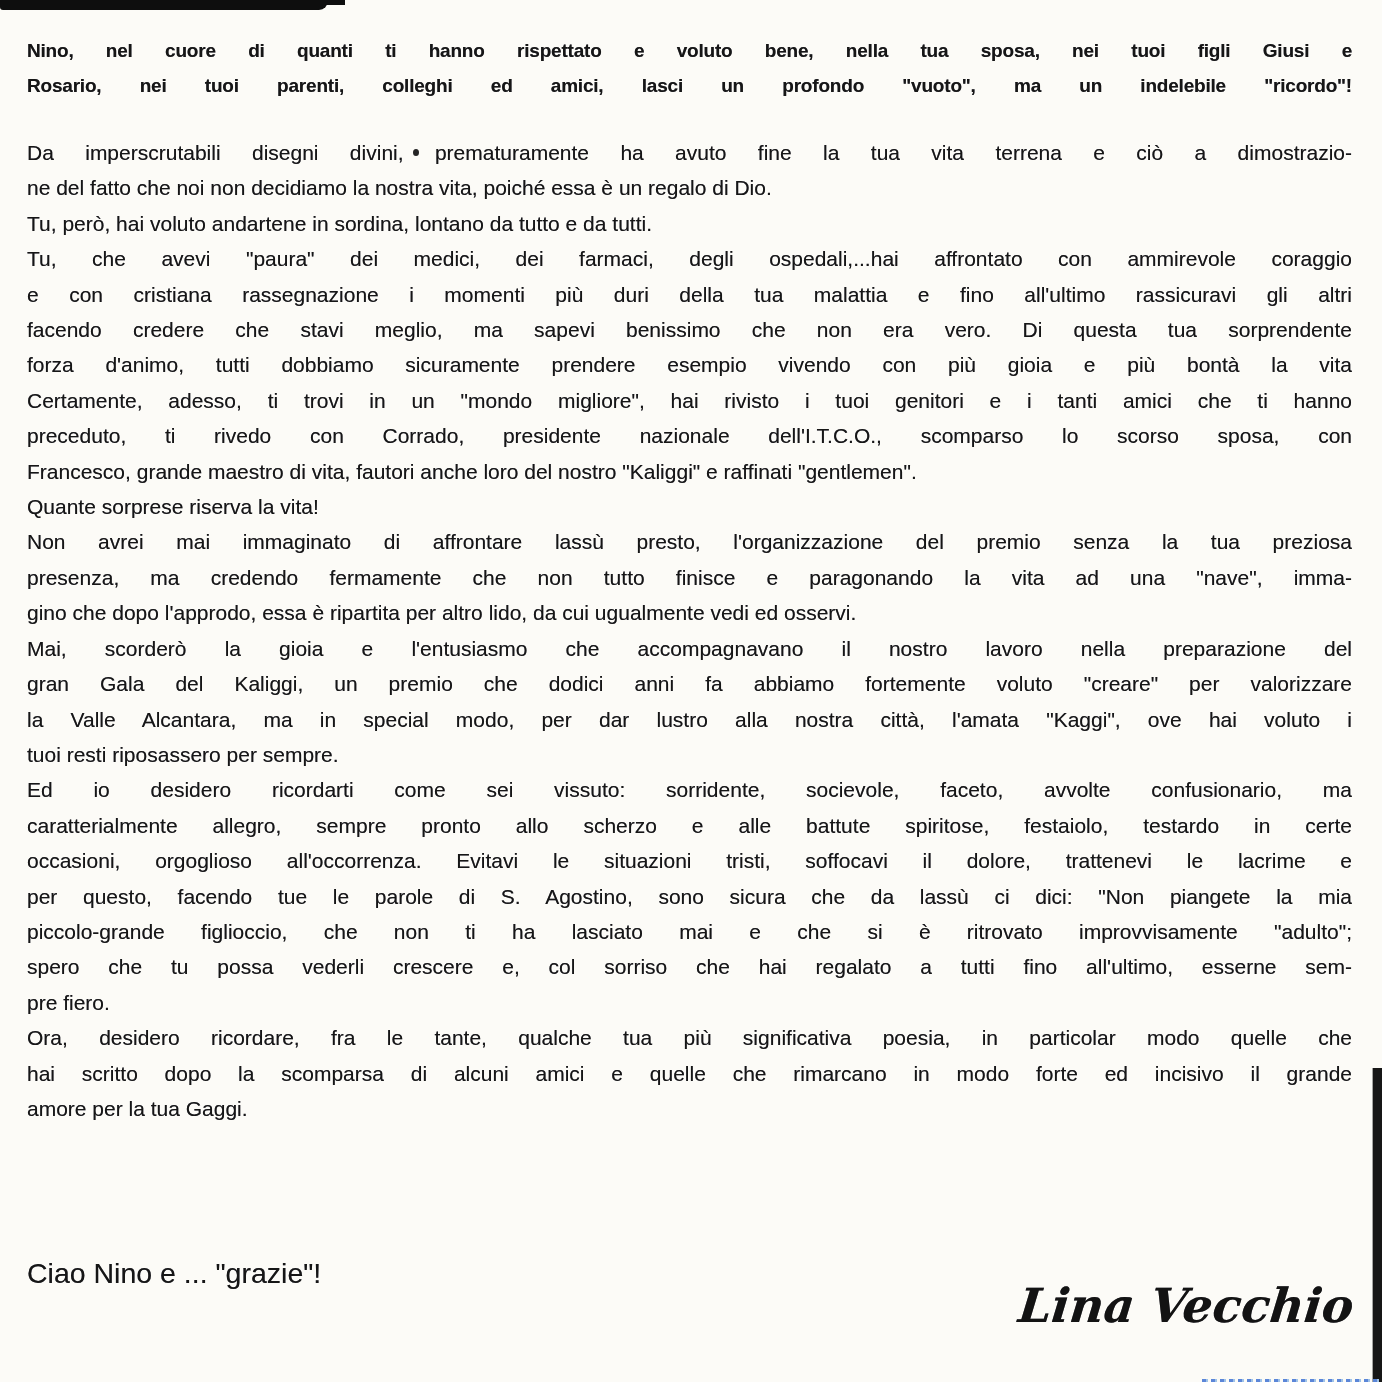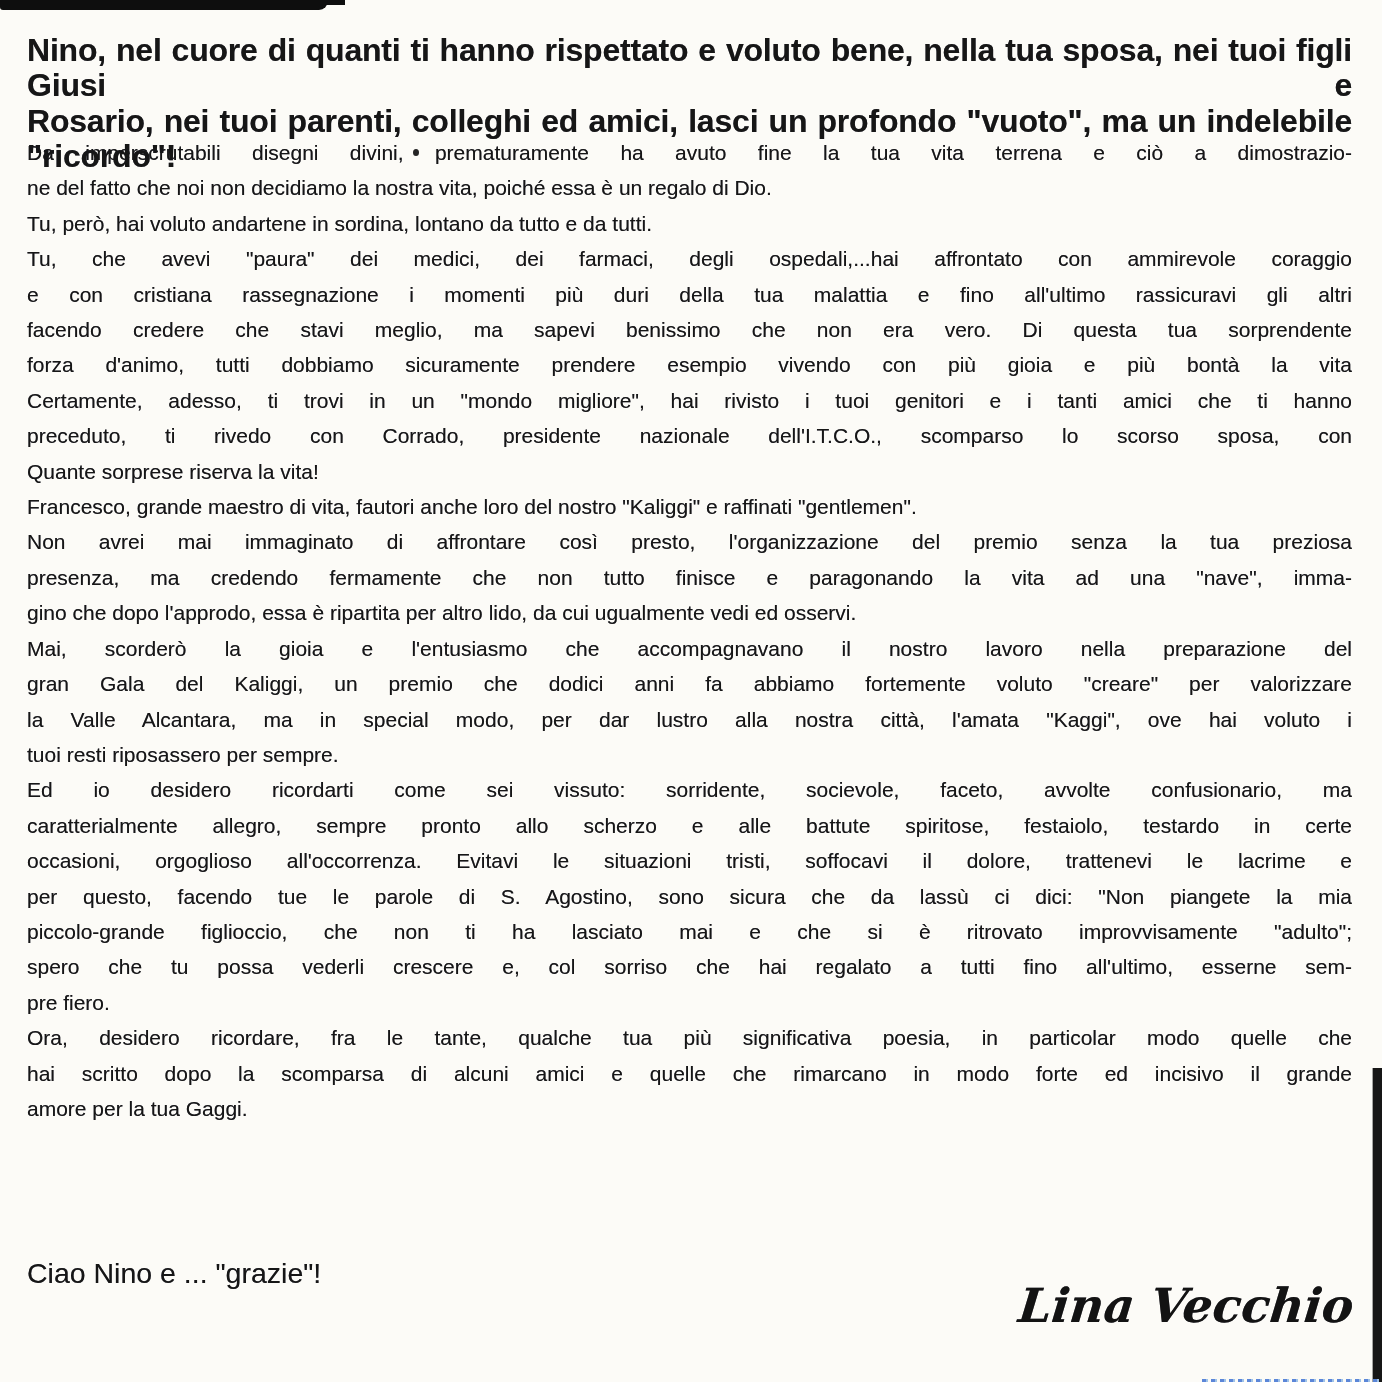--- a/index.html
+++ b/index.html
@@ -38,21 +38,21 @@
   }
   .speck {
     position: absolute; left: 413px; top: 149px;
     width: 6px; height: 7px; border-radius: 50%;
     background: #242424;
   }
 
   
   .heading {
     position: absolute; left: 27px; right: 30px; top: 33px;
-    font-weight: bold; font-size: 32px; line-height: 35.4px;
+    font-weight: bold; font-size: 19px; line-height: 35.4px;
     letter-spacing: -0.2px;
   }
   .body-block {
     position: absolute; left: 27px; right: 30px; top: 135px;
     font-size: 21px; line-height: 35.4px;
   }
   .line {
     text-align: justify;
     text-align-last: justify;
     white-space: normal;
@@ -90,23 +90,23 @@
   <main class="body-block">
       <div class="line">Da imperscrutabili disegni divini, prematuramente ha avuto fine la tua vita terrena e ciò a dimostrazio-</div>
       <div class="line nj">ne del fatto che noi non decidiamo la nostra vita, poiché essa è un regalo di Dio.</div>
       <div class="line nj">Tu, però, hai voluto andartene in sordina, lontano da tutto e da tutti.</div>
       <div class="line">Tu, che avevi "paura" dei medici, dei farmaci, degli ospedali,...hai affrontato con ammirevole coraggio</div>
       <div class="line">e con cristiana rassegnazione i momenti più duri della tua malattia e fino all'ultimo rassicuravi gli altri</div>
       <div class="line">facendo credere che stavi meglio, ma sapevi benissimo che non era vero. Di questa tua sorprendente</div>
       <div class="line">forza d'animo, tutti dobbiamo sicuramente prendere esempio vivendo con più gioia e più bontà la vita</div>
       <div class="line">Certamente, adesso, ti trovi in un "mondo migliore", hai rivisto i tuoi genitori e i tanti amici che ti hanno</div>
       <div class="line">preceduto, ti rivedo con Corrado, presidente nazionale dell'I.T.C.O., scomparso lo scorso sposa, con</div>
+      <div class="line nj">Francesco, grande maestro di vita, fautori anche loro del nostro "Kaliggi" e raffinati "gentlemen".</div>
       <div class="line nj">Quante sorprese riserva la vita!</div>
-      <div class="line nj">Francesco, grande maestro di vita, fautori anche loro del nostro "Kaliggi" e raffinati "gentlemen".</div>
-      <div class="line">Non avrei mai immaginato di affrontare così presto, l'organizzazione del premio senza la tua preziosa</div>
+      <div class="line">Non avrei mai immaginato di affrontare lassù presto, l'organizzazione del premio senza la tua preziosa</div>
       <div class="line">presenza, ma credendo fermamente che non tutto finisce e paragonando la vita ad una "nave", imma-</div>
       <div class="line nj">gino che dopo l'approdo, essa è ripartita per altro lido, da cui ugualmente  vedi ed osservi.</div>
       <div class="line">Mai, scorderò la gioia e l'entusiasmo che accompagnavano il nostro lavoro nella preparazione del</div>
       <div class="line">gran Gala del Kaliggi, un premio che dodici anni fa abbiamo fortemente voluto "creare" per valorizzare</div>
       <div class="line">la Valle Alcantara, ma in special modo, per dar lustro alla nostra città, l'amata "Kaggi", ove hai voluto i</div>
       <div class="line nj">tuoi resti riposassero per sempre.</div>
       <div class="line">Ed io desidero ricordarti come sei vissuto: sorridente, socievole, faceto, avvolte confusionario, ma</div>
       <div class="line">caratterialmente allegro, sempre pronto allo scherzo e alle battute spiritose, festaiolo, testardo in certe</div>
       <div class="line">occasioni, orgoglioso all'occorrenza. Evitavi le situazioni tristi, soffocavi il dolore, trattenevi le lacrime e</div>
       <div class="line">per questo, facendo tue le parole di S. Agostino, sono sicura che da lassù ci dici: "Non piangete la mia</div>

